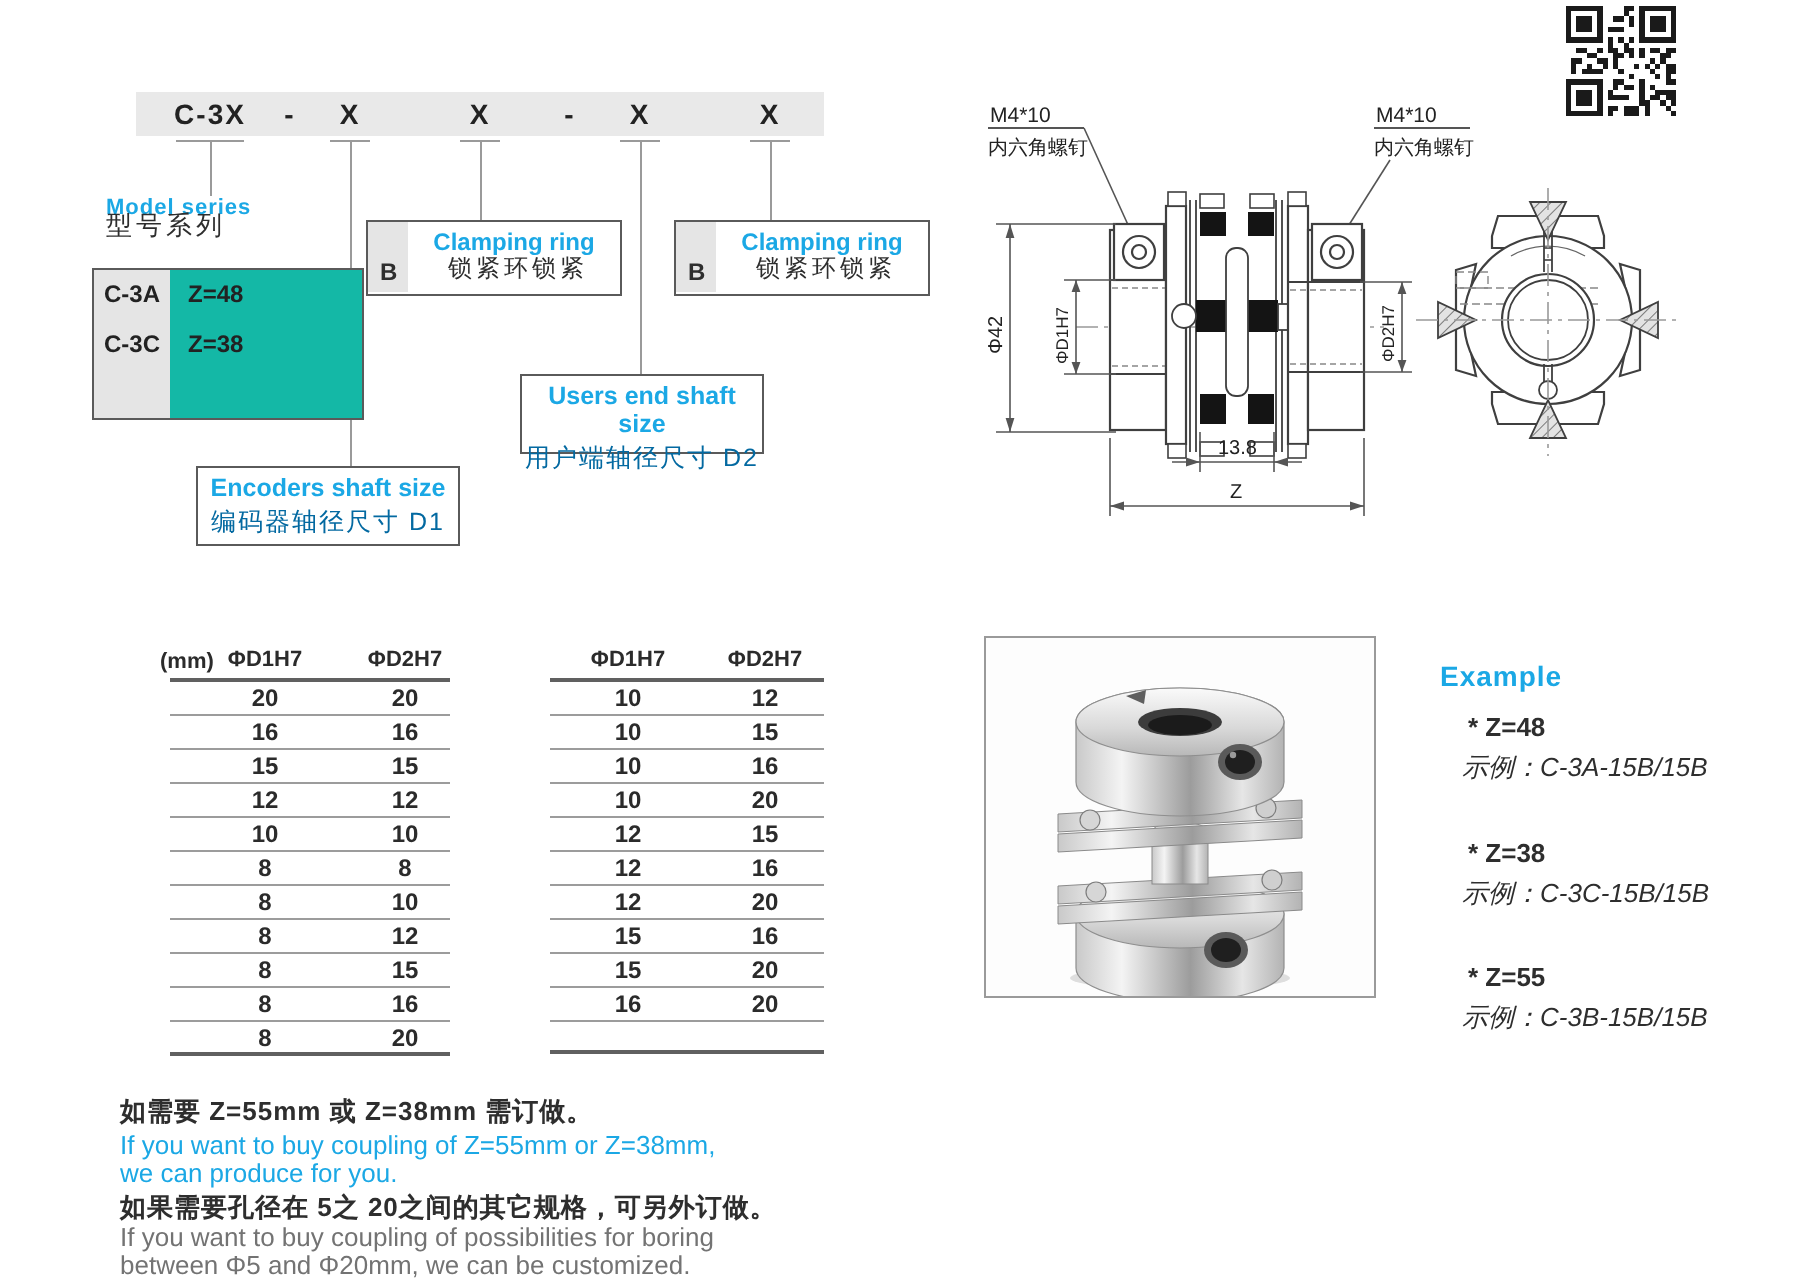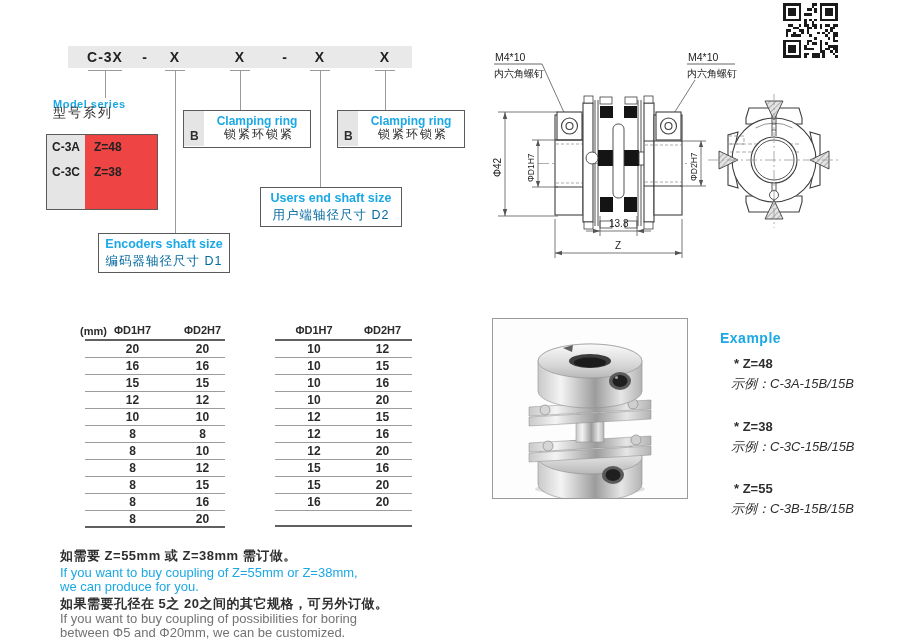--- a/index.html
+++ b/index.html
@@ -20,21 +20,21 @@
   .clamp-title { position:absolute; left:22px; right:2px; top:3px; text-align:center;
                  font-size:12px; font-weight:bold; }
   .clamp-b     { position:absolute; left:6px; bottom:4px; font-size:12px; font-weight:bold; color:#2e2e2e; }
   .clamp-sub   { position:absolute; left:26px; right:2px; bottom:4px; text-align:center;
                  font-size:12px; color:#2e2e2e; letter-spacing:2px; }
   .co-title { font-size:12.5px; font-weight:bold; text-align:center; margin-top:3px; }
   .co-sub   { font-size:12.5px; color:#0369a1; text-align:center; margin-top:2px; letter-spacing:1px; }
 
   .series-title { position:absolute; left:53px; top:98px; font-size:11px; font-weight:bold; letter-spacing:.5px; }
   .series-sub   { position:absolute; left:53px; top:104px; font-size:13px; color:#2e2e2e; letter-spacing:2px; }
-  .model-box { position:absolute; left:46px; top:134px; width:112px; height:76px; border:1px solid #5a5a5a; background:#ef4444; }
+  .model-box { position:absolute; left:46px; top:134px; width:136px; height:76px; border:1px solid #5a5a5a; background:#14b8a6; }
   .model-gray { position:absolute; left:0; top:0; bottom:0; width:38px; background:#e5e5e5; }
   .model-row { position:relative; height:25px; line-height:25px; font-size:12px; font-weight:bold; color:#222; }
   .model-row .mname { position:absolute; left:5px; }
   .model-row .mval  { position:absolute; left:47px; }
 
   
   .tbl { position:absolute; color:#2b2b2b; }
   .tbl-head { display:grid; height:19px; border-bottom:2px solid #606060;
               font-size:11px; font-weight:bold; line-height:16px; }
   .tbl .tr { display:grid; height:17px; border-bottom:1px solid #9c9c9c;
@@ -105,21 +105,21 @@
   <div class="clamp-b">B</div>
   <div class="clamp-sub">锁紧环锁紧</div>
 </div>
 <div class="callout-box" style="left:337px;top:110px;width:128px;height:38px">
   <div class="corner-col"></div>
   <div class="clamp-title accent-text" style="color: rgb(27, 168, 229);">Clamping ring</div>
   <div class="clamp-b">B</div>
   <div class="clamp-sub">锁紧环锁紧</div>
 </div>
 
-<div class="callout-box" style="left:260px;top:187px;width:142px;height:40px">
+<div class="callout-box" style="left:260px;top:187px;width:122px;height:40px">
   <div class="co-title accent-text" style="color: rgb(27, 168, 229);">Users end shaft size</div>
   <div class="co-sub">用户端轴径尺寸 D2</div>
 </div>
 
 <div class="callout-box" style="left:98px;top:233px;width:132px;height:40px">
   <div class="co-title accent-text" style="color: rgb(27, 168, 229);">Encoders shaft size</div>
   <div class="co-sub">编码器轴径尺寸 D1</div>
 </div>
 
 <div class="qr"><svg viewBox="0 0 21 21" width="55" height="55" shape-rendering="crispEdges">

